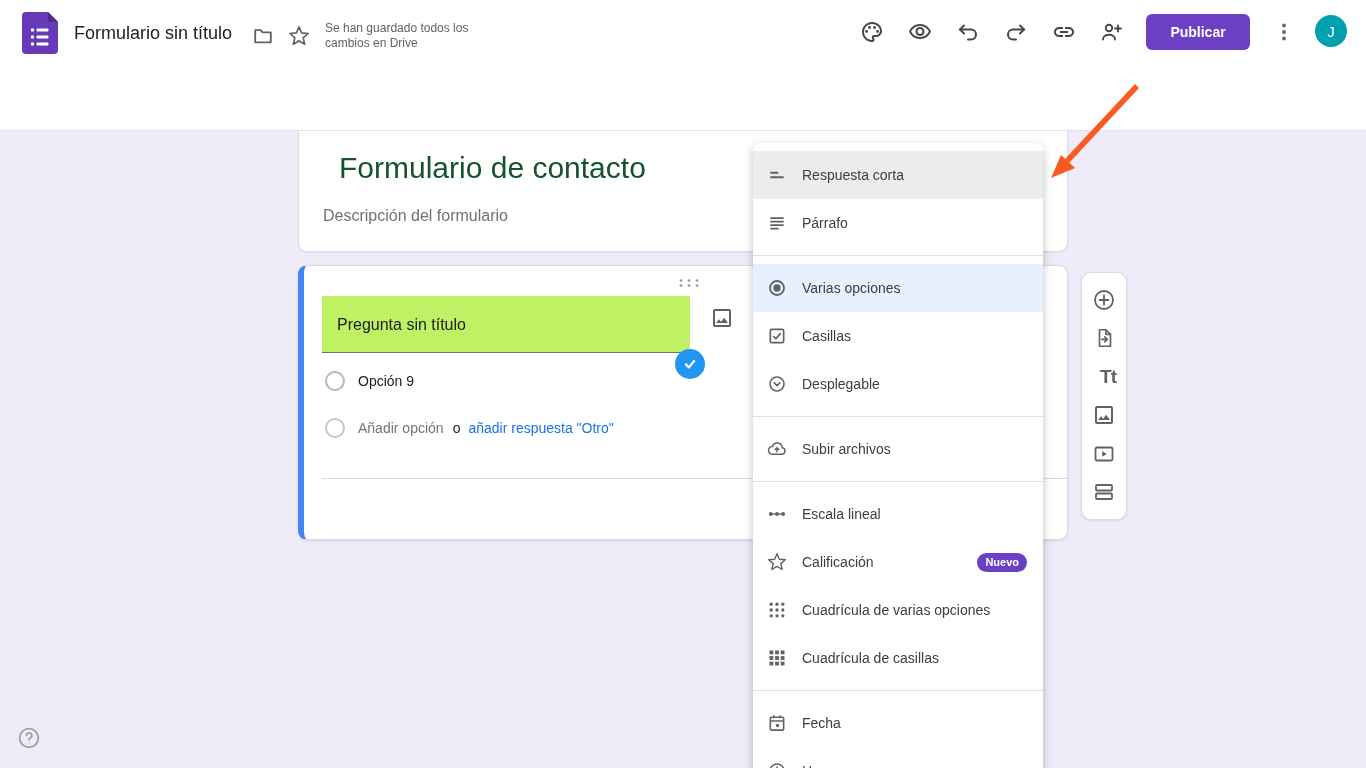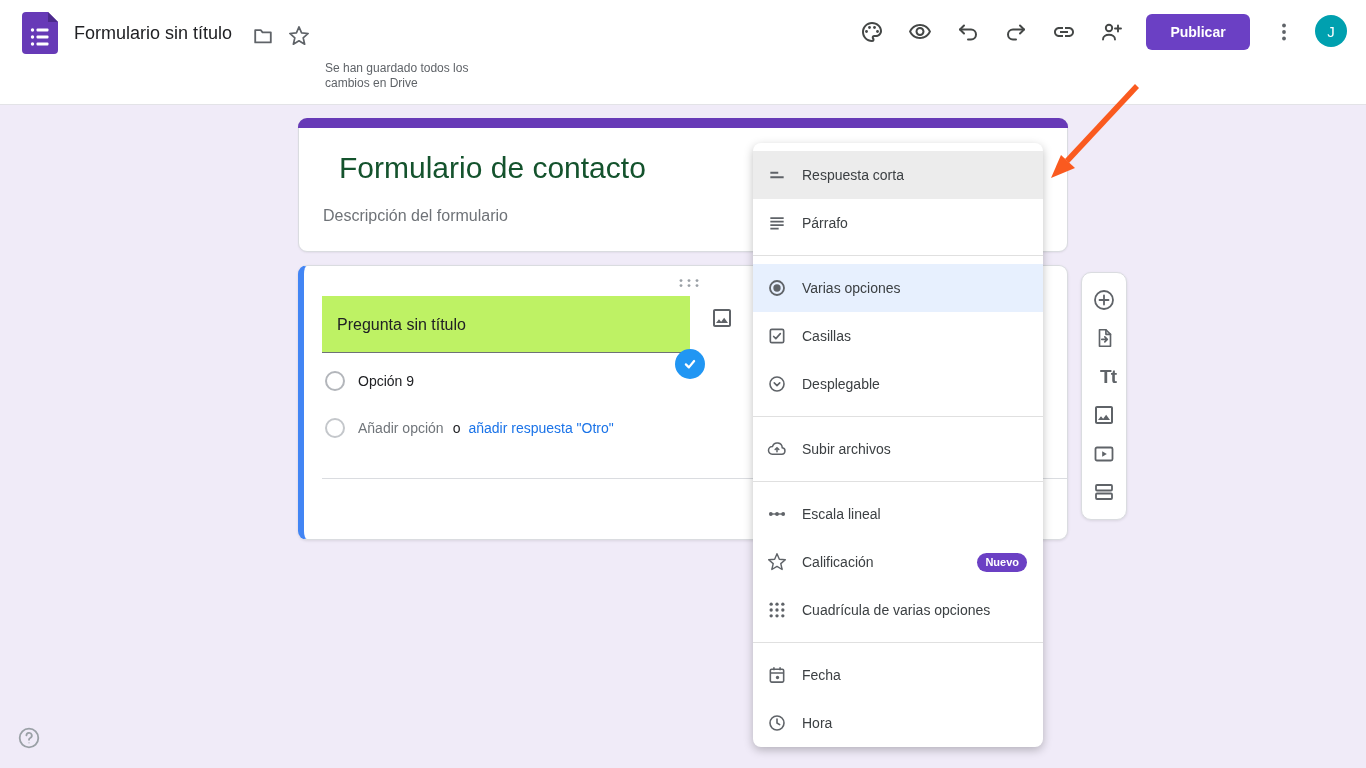--- a/index.html
+++ b/index.html
@@ -3,27 +3,27 @@
 <meta charset="utf-8">
 <style>
   * { margin:0; padding:0; box-sizing:border-box; }
   html,body { background:#e9e9ef; }
   .app {
     position:relative; width:1366px; height:768px; overflow:hidden;
     background:#f0ebf8; font-family:"Liberation Sans", sans-serif;
     color:#202124; -webkit-font-smoothing:antialiased;
   }
   
-  .topbar { position:absolute; left:0; top:0; width:1366px; height:105px;
+  .topbar { position:absolute; left:0; top:0; width:1366px; height:131px;
     background:#ffffff; border-bottom:1px solid #e3e3e7; z-index:4;padding-left:26px; }
   .forms-logo { position:absolute; left:22px; top:12px; width:36px; height:42px; cursor:pointer; }
   .doc-title { position:absolute; left:74px; top:23px; font-size:18px; color:#202124; }
   .hdr-sm-icon { position:absolute; top:25px; width:22px; height:22px; color:#5f6368; cursor:pointer; }
   .saved-status { position:absolute; left:325px; top:21px; width:180px;
-    font-size:12px; line-height:15px; color:#5f6368; cursor:pointer;margin-top:40px; }
+    font-size:12px; line-height:15px; color:#5f6368; cursor:pointer; }
   .hdr-icon { position:absolute; top:20px; width:24px; height:24px; color:#444746; cursor:pointer; }
   .publish-btn { position:absolute; left:1146px; top:14px; width:104px; height:36px;
     background:#6b40c4; color:#ffffff; border:none; border-radius:6px;
     font-size:14px; font-weight:bold; font-family:"Liberation Sans",sans-serif; cursor:pointer; }
   .kebab { position:absolute; left:1272px; top:20px; width:24px; height:24px; color:#5f6368; cursor:pointer; }
   .avatar { position:absolute; left:1315px; top:15px; width:32px; height:32px; border-radius:50%;
     background:#00a0af; color:#fff; font-size:15px; display:flex; align-items:center;
     justify-content:center; cursor:pointer; }
   
   .tabs { position:absolute; left:0; top:68px; width:1366px; height:37px;
@@ -320,20 +320,34 @@
         <circle cx="5" cy="12" r="2"></circle>
           <circle cx="12" cy="12" r="2"></circle>
           <circle cx="19" cy="12" r="2"></circle>
         <circle cx="5" cy="19" r="2"></circle>
           <circle cx="12" cy="19" r="2"></circle>
           <circle cx="19" cy="19" r="2"></circle>
       </svg>
       <span class="menu-label">Cuadrícula de varias opciones</span>
     </div>
 
+    <div class="menu-item">
+      <svg class="menu-icon" viewBox="0 0 24 24" fill="currentColor">
+        <rect x="3" y="3" width="4.6" height="4.6"></rect>
+          <rect x="9.7" y="3" width="4.6" height="4.6"></rect>
+          <rect x="16.4" y="3" width="4.6" height="4.6"></rect>
+        <rect x="3" y="9.7" width="4.6" height="4.6"></rect>
+          <rect x="9.7" y="9.7" width="4.6" height="4.6"></rect>
+          <rect x="16.4" y="9.7" width="4.6" height="4.6"></rect>
+        <rect x="3" y="16.4" width="4.6" height="4.6"></rect>
+          <rect x="9.7" y="16.4" width="4.6" height="4.6"></rect>
+          <rect x="16.4" y="16.4" width="4.6" height="4.6"></rect>
+      </svg>
+      <span class="menu-label">Cuadrícula de casillas</span>
+    </div>
 
     <div class="menu-sep"></div>
 
     <div class="menu-item">
       <svg class="menu-icon" viewBox="0 0 24 24" fill="none" stroke="currentColor" stroke-width="1.9">
         <rect x="4" y="5" width="16" height="15.5" rx="1.5"></rect>
         <path d="M4 9.6h16M8.3 2.8v3.4M15.7 2.8v3.4"></path>
         <circle cx="12.6" cy="15" r="2" fill="currentColor" stroke="none"></circle>
       </svg>
       <span class="menu-label">Fecha</span>

